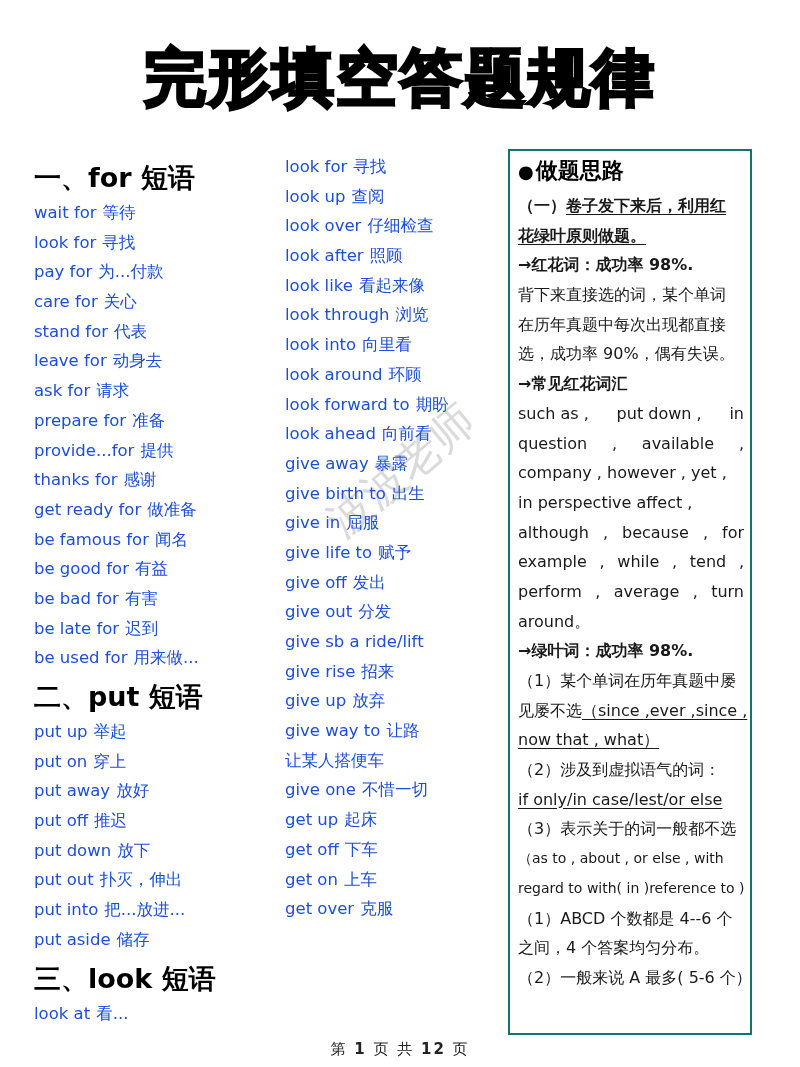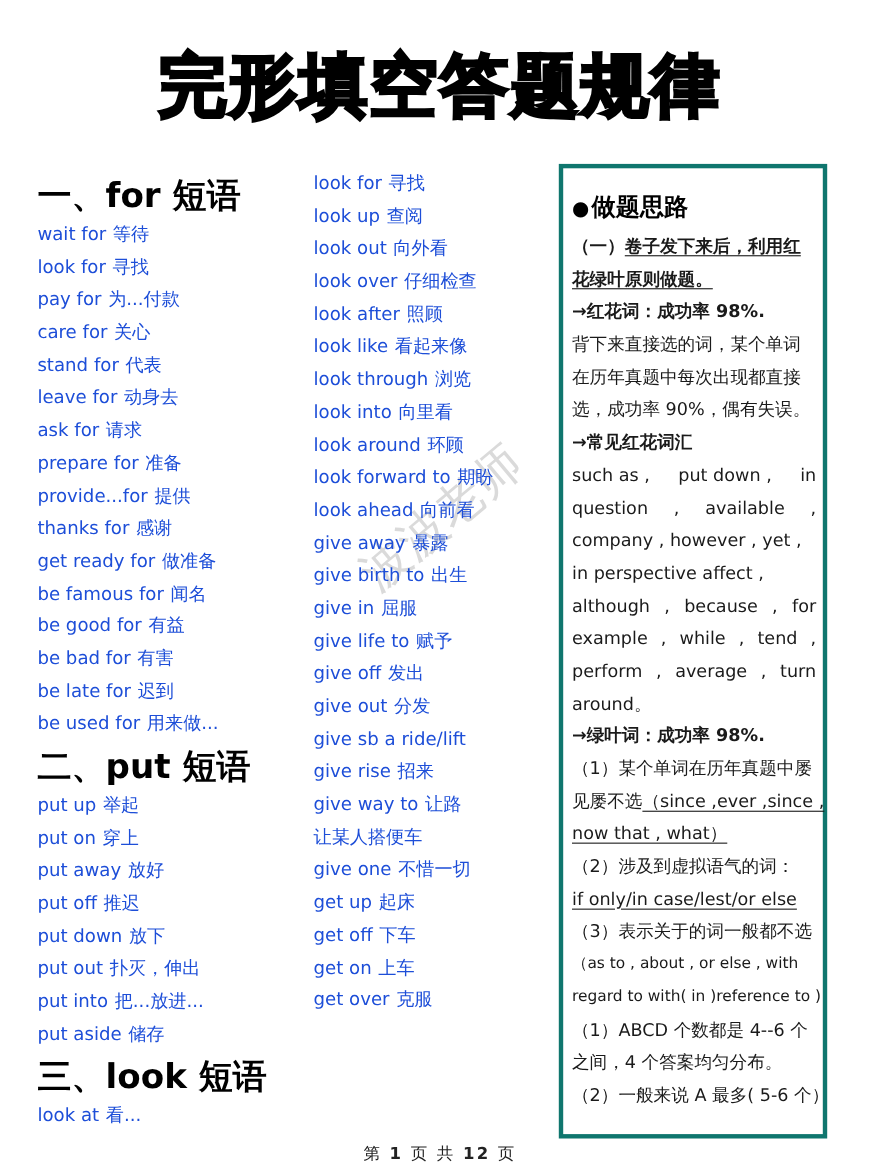--- a/index.html
+++ b/index.html
@@ -9,29 +9,29 @@
   }
   .title {
     position:absolute; left:0; top:28px; width:800px; text-align:center;
     font-size:62px; font-weight:900; letter-spacing:2px; color:#000; line-height:100px;
     -webkit-text-stroke:3px #000;
   }
   .col { position:absolute; }
   .col1 { left:34px; top:158px; width:240px; }
   .col2 { left:285px; top:152px; width:220px; }
   .sec-h {
-    font-size:31px; font-weight:bold; color:#000; height:40px; line-height:40px; white-space:nowrap;
+    font-size:27px; font-weight:bold; color:#000; height:40px; line-height:40px; white-space:nowrap;
   }
   .item {
     font-size:16.5px; height:29.7px; line-height:29.7px; white-space:nowrap; color:#1d4ed8;
   }
   .item .cn { margin-left:6px; }
   .box {
     position:absolute; left:508px; top:149px; width:244px; height:886px;
-    border:4px solid #0f766e; box-sizing:border-box; padding:16px 6px 0 8px;
+    border:2px solid #0f766e; box-sizing:border-box; padding:0 6px 0 8px;
   }
   .box-h { font-size:22px; font-weight:bold; height:40px; line-height:40px; color:#000; }
   .box-h .dot { font-size:18px; margin-right:2px; }
   .bl { font-size:16px; height:29.7px; line-height:29.7px; white-space:nowrap; color:#1a1a1a; }
   .bl.b { font-weight:bold; }
   .u { text-decoration:underline; text-underline-offset:3px; }
   .just { display:flex; justify-content:space-between; }
   .small { font-size:14px; }
   .footer {
     position:absolute; left:0; width:800px; top:1040px; text-align:center;
@@ -85,39 +85,39 @@
   <div class="sec-h" style="margin-top:4px">三、look 短语</div>
   <div id="look-list-a">
       <div class="item"><span>look at</span><span class="cn">看...</span></div>
     </div>
 </div>
 
 <div class="col col2">
   <div id="look-list-b">
       <div class="item"><span>look for</span><span class="cn">寻找</span></div>
       <div class="item"><span>look up</span><span class="cn">查阅</span></div>
-      <div class="item"><span>look out</span><span class="cn">向外看</span></div>
       <div class="item"><span>look over</span><span class="cn">仔细检查</span></div>
       <div class="item"><span>look after</span><span class="cn">照顾</span></div>
       <div class="item"><span>look like</span><span class="cn">看起来像</span></div>
       <div class="item"><span>look through</span><span class="cn">浏览</span></div>
       <div class="item"><span>look into</span><span class="cn">向里看</span></div>
       <div class="item"><span>look around</span><span class="cn">环顾</span></div>
       <div class="item"><span>look forward to</span><span class="cn">期盼</span></div>
       <div class="item"><span>look ahead</span><span class="cn">向前看</span></div>
     </div>
   <div id="give-list">
       <div class="item"><span>give away</span><span class="cn">暴露</span></div>
       <div class="item"><span>give birth to</span><span class="cn">出生</span></div>
       <div class="item"><span>give in</span><span class="cn">屈服</span></div>
       <div class="item"><span>give life to</span><span class="cn">赋予</span></div>
       <div class="item"><span>give off</span><span class="cn">发出</span></div>
       <div class="item"><span>give out</span><span class="cn">分发</span></div>
       <div class="item"><span>give sb a ride/lift</span><span class="cn"></span></div>
       <div class="item"><span>give rise</span><span class="cn">招来</span></div>
+      <div class="item"><span>give up</span><span class="cn">放弃</span></div>
       <div class="item"><span>give way to</span><span class="cn">让路</span></div>
       <div class="item"><span></span><span class="">让某人搭便车</span></div>
       <div class="item"><span>give one</span><span class="cn">不惜一切</span></div>
     </div>
   <div id="get-list">
       <div class="item"><span>get up</span><span class="cn">起床</span></div>
       <div class="item"><span>get off</span><span class="cn">下车</span></div>
       <div class="item"><span>get on</span><span class="cn">上车</span></div>
       <div class="item"><span>get over</span><span class="cn">克服</span></div>
     </div>

